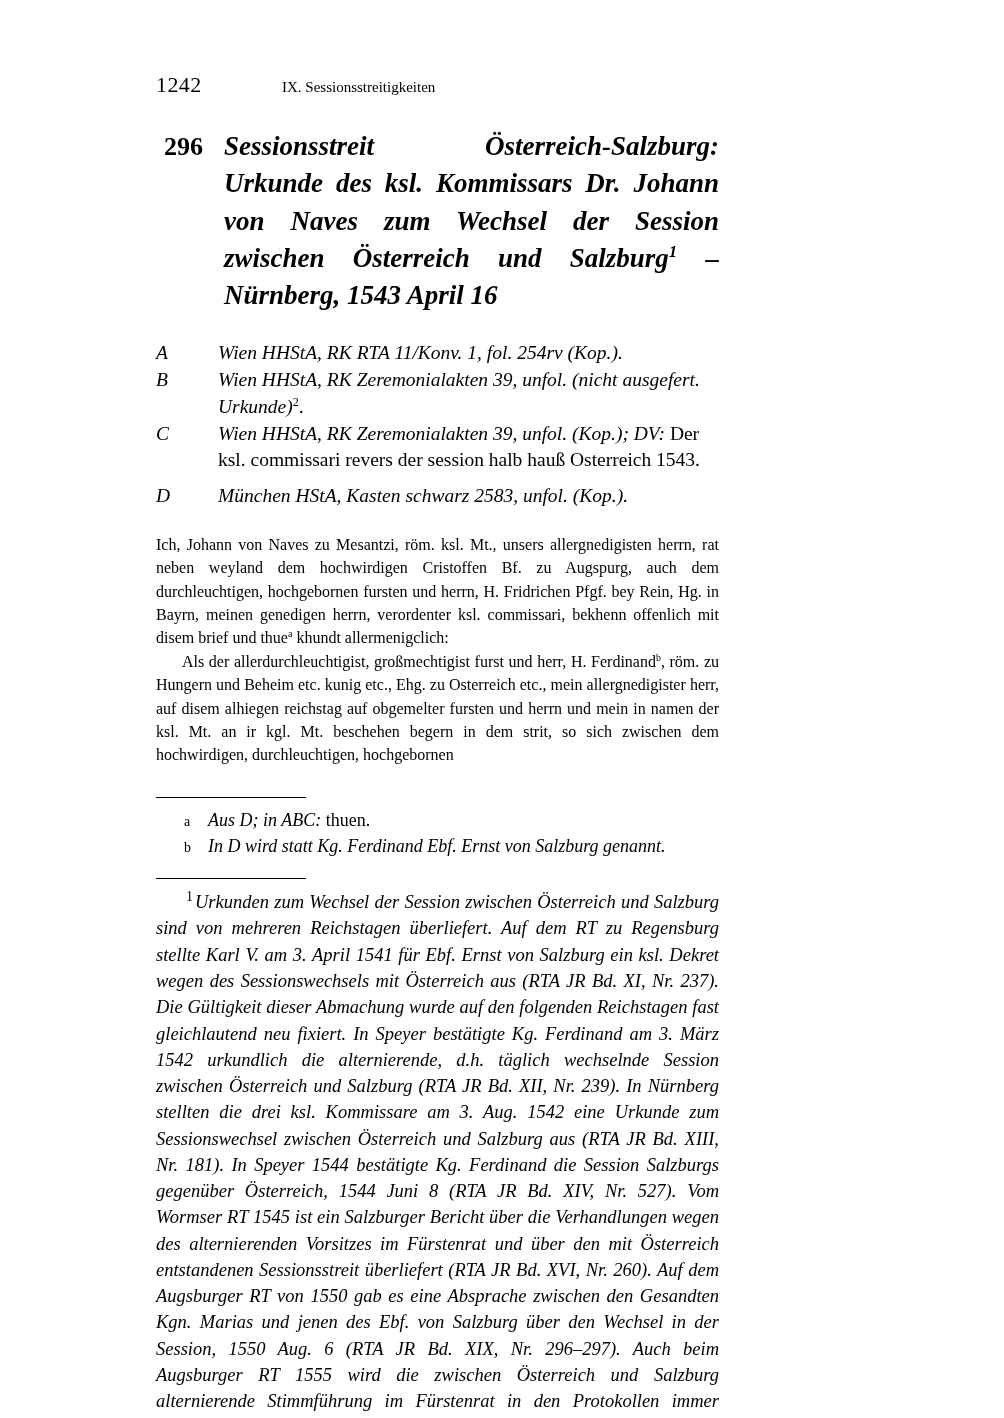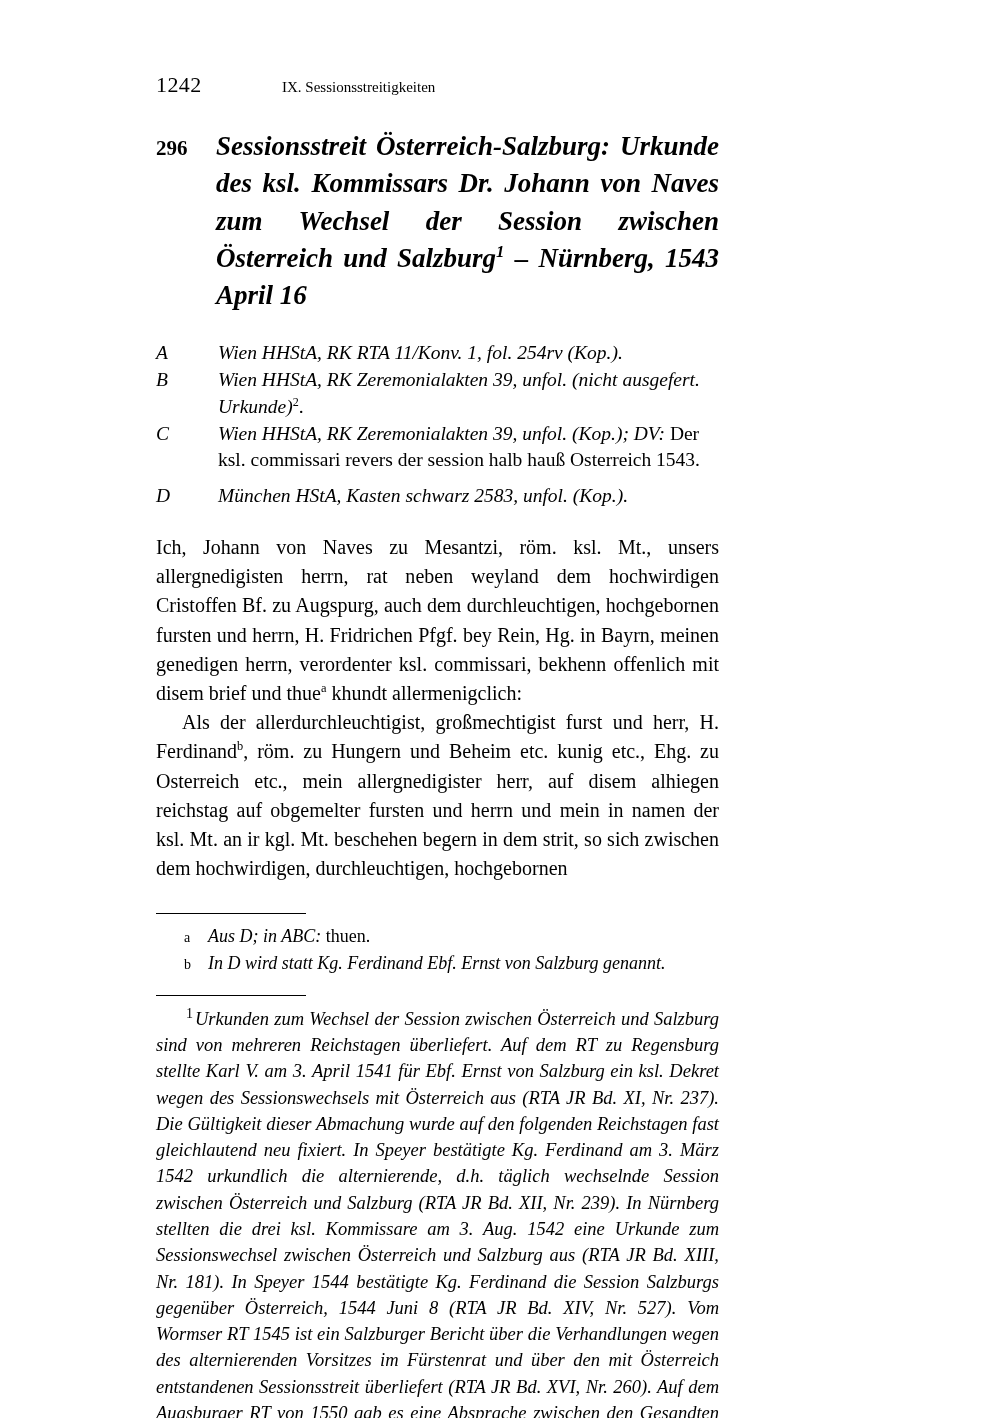--- a/index.html
+++ b/index.html
@@ -39,21 +39,22 @@
   
   .doc-heading {
     display: flex;
     align-items: baseline;
     margin-bottom: 26px;
   }
   .doc-heading .num {
     width: 60px;
     flex: 0 0 60px;
     font-weight: bold;
-    font-size: 21px;
+    font-size: 26px;
+    margin-left: 8px;
   }
   .doc-heading .htext {
     flex: 1;
     font-weight: bold;
     font-style: italic;
     font-size: 27px;
     line-height: 1.38;
     text-align: justify;
   }
   sup {
@@ -84,21 +85,21 @@
     flex: 1;
     font-style: italic;
     text-align: left;
   }
   .witness .wtext .roman {
     font-style: normal;
   }
   .witness.spaced { margin-top: 10px; }
   
   .body-par {
-    font-size: 20px;
+    font-size: 16px;
     line-height: 1.46;
     text-align: justify;
     margin: 0;
   }
   .body-par.indent { text-indent: 26px; }
   
   .rule {
     width: 150px;
     height: 1px;
     background: #000;

